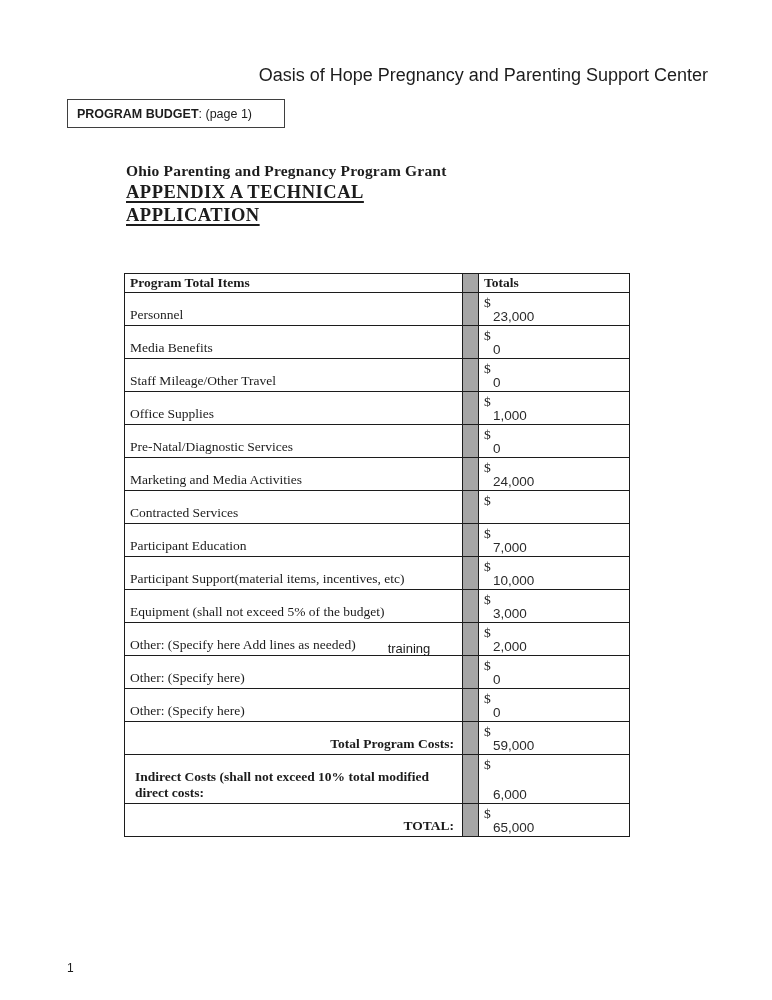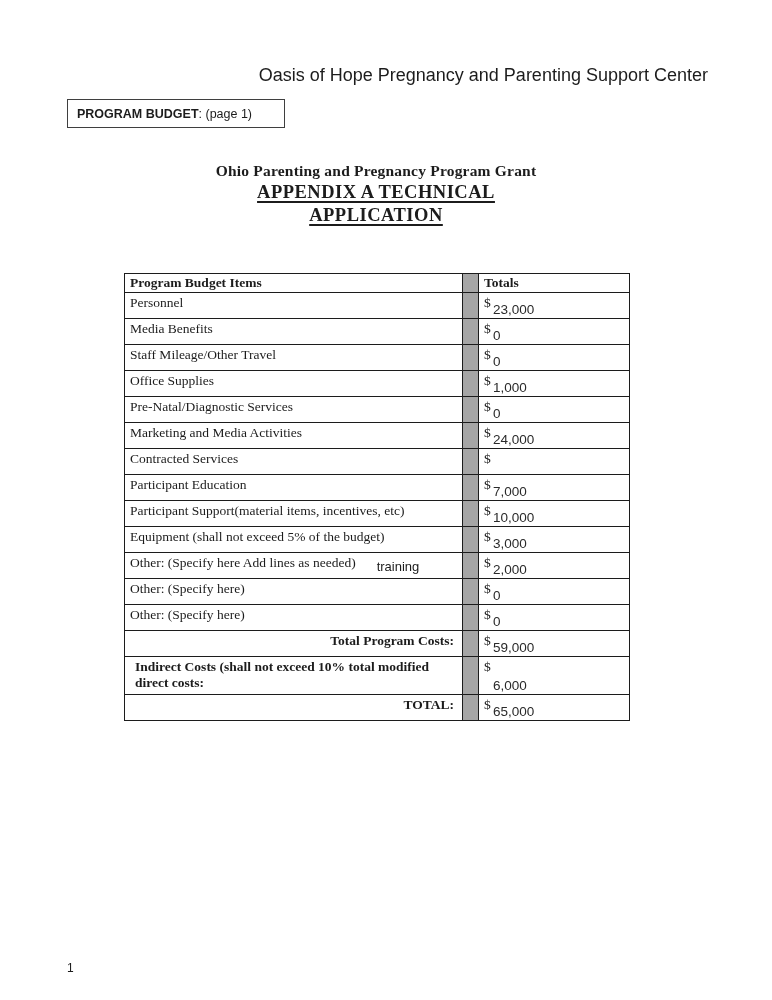--- a/index.html
+++ b/index.html
@@ -28,21 +28,21 @@
   .org-name {
     position: absolute; top: 65px; right: 64px;
     font-family: "Liberation Sans", sans-serif;
     font-size: 18px;
     white-space: nowrap;
   }
 
   
   .title-block {
     position: absolute; top: 161px; left: 126px; width: 500px;
-    text-align: center;
+    text-align: left;
   }
   .title-line1 {
     font-size: 15.5px; font-weight: bold; line-height: 20px;
     letter-spacing: 0.2px;
   }
   .title-line2, .title-line3 {
     font-size: 18.5px; font-weight: bold; line-height: 23px;
     text-decoration: underline;
     text-decoration-thickness: 2px;
     text-underline-offset: 3px;
@@ -69,28 +69,28 @@
     text-align: left;
     font-weight: bold;
     height: 17px;
     padding: 1px 2px 1px 5px;
     vertical-align: middle;
   }
   td.sep-cell, th.sep-cell { background: #a6a6a6; padding: 0; }
 
   td.label-cell {
     height: 26px;
-    padding: 2px 4px 2px 5px;
+    padding: 14px 4px 2px 5px;
     vertical-align: top;
   }
   .note-text {
     font-family: "Liberation Sans", sans-serif;
     font-size: 13px;
     position: relative; top: 4px;
-    margin-left: 21px;
+    margin-left: 32px;
   }
 
   td.total-cell {
     position: relative;
     vertical-align: top;
     padding: 0;
   }
   .dollar-sign {
     position: absolute; top: 2px; left: 5px;
     font-size: 13.5px;
@@ -140,21 +140,21 @@
 </div>
 
 <table class="budget-table">
   <colgroup>
     <col class="col-label">
       <col class="col-sep">
       <col class="col-total">
   </colgroup>
   <thead>
     <tr>
-      <th>Program Budget Items</th>
+      <th>Program Total Items</th>
       <th class="sep-cell"></th>
       <th>Totals</th>
     </tr>
   </thead>
   <tbody>
       <tr class="row-item">
     <td class="label-cell">
       <span>Personnel</span>
     </td>
     <td class="sep-cell"></td>

